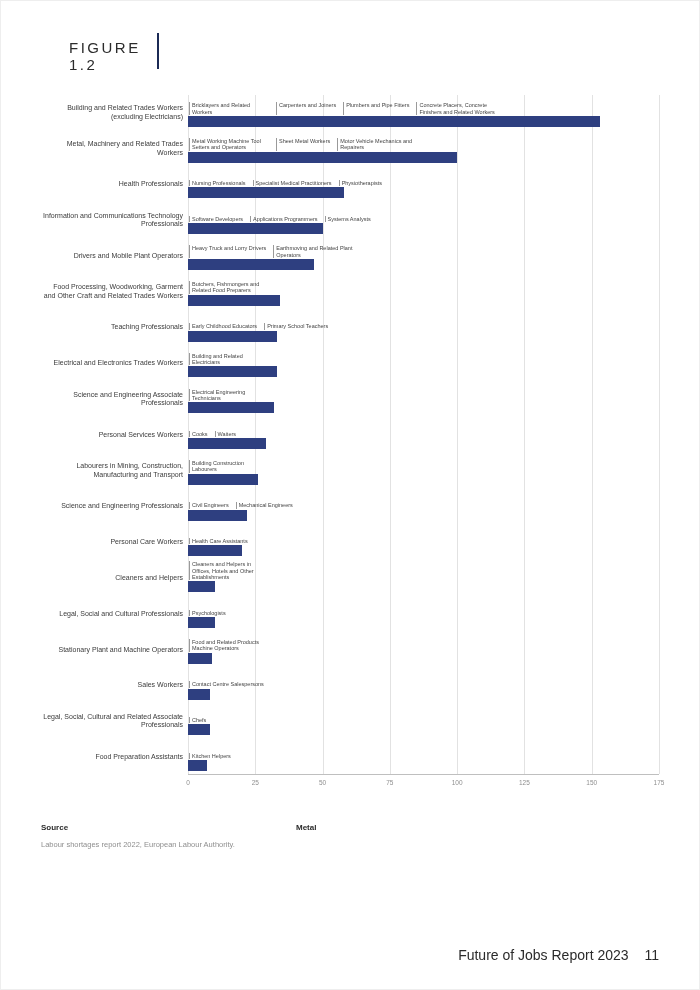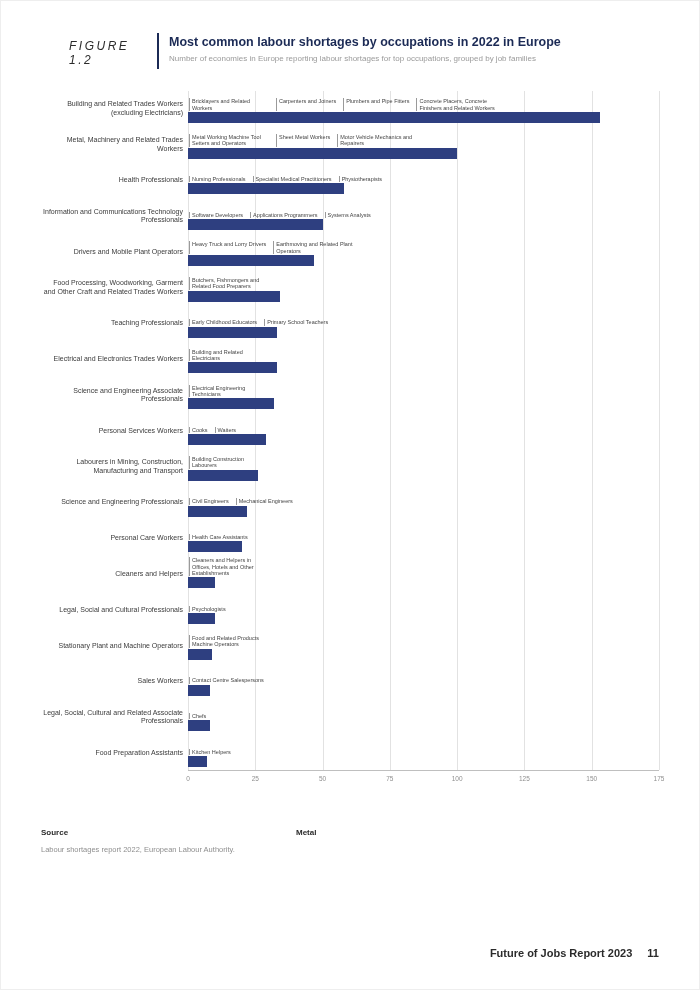--- a/index.html
+++ b/index.html
@@ -9,21 +9,21 @@
     width:700px; height:990px;
     background:#ffffff;
     font-family:"Liberation Sans", sans-serif;
     color:#333;
     overflow:hidden;
     border:1px solid #eeeeee;
     padding:32px 40px 0 40px;
   }
   
   .fig-header { display:flex; align-items:flex-start; margin-left:28px; }
-  .fig-label { font-size:12px; letter-spacing:2.5px; color:#2b2b2b; padding-top:6px; width:88px;font-style:italic; }
+  .fig-label { font-size:15px; letter-spacing:2.5px; color:#2b2b2b; padding-top:6px; width:88px; }
   .fig-divider { width:2px; height:36px; background:#1b2a55; margin:0 10px 0 0; }
   .fig-titleblock { padding-top:2px; }
   .fig-title { font-size:12.5px; font-weight:bold; color:#1b2a55; margin-bottom:5px; }
   .fig-subtitle { font-size:8px; color:#9a9a9a; }
   
   .chart { margin-top:22px; position:relative; }
   .chart-area { position:relative; height:680px; }
   #grid-layer {
     position:absolute; left:147px; right:0; top:0; bottom:0;
     border-bottom:1px solid #bfbfbf;
@@ -47,43 +47,39 @@
   .axis-ticks-row { position:relative; margin-left:147px; height:15px; }
   .tick {
     position:absolute; top:4px; transform:translateX(-50%);
     font-size:6.5px; color:#8f8f8f;
   }
   .xlabel {
     margin-left:147px; text-align:center;
     font-size:7.5px; font-weight:bold; color:#2b2b2b; margin-top:6px;
   }
   
-  .footnotes { display:flex; margin-top:42px; }
+  .footnotes { display:flex; margin-top:33px; }
   .footcol-source { width:255px; padding-right:20px; }
   .footcol-note { flex:1; }
   .foot-heading { font-size:8px; font-weight:bold; color:#2b2b2b; margin-bottom:8px; }
   .foot-text { font-size:7.5px; line-height:10px; color:#8f8f8f; }
   .page-footer {
     position:absolute; right:40px; top:946px;
-    font-size:11px; font-weight:bold; color:#2b2b2b;padding-left:27px;
+    font-size:14px; font-weight:normal; color:#2b2b2b;padding-left:27px;
   }
   .page-footer .pnum { margin-left:12px; }
 </style>
 </head>
 <body>
 
 <div class="page">
 
   <div class="fig-header">
     <div class="fig-label">FIGURE 1.2</div>
     <div class="fig-divider"></div>
-    <div class="fig-titleblock">
-      <div class="fig-title">Most common labour shortages by occupations in 2022 in Europe</div>
-      <div class="fig-subtitle">Number of economies in Europe reporting labour shortages for top occupations, grouped by job families</div>
-    </div>
   </div>
 
   <div class="chart">
     <div class="chart-area">
       <div id="grid-layer">
           <div class="gridline" style="left: 0%; background: rgb(226, 226, 226);"></div>
           <div class="gridline" style="left: 14.2857%; background: rgb(226, 226, 226);"></div>
           <div class="gridline" style="left: 28.5714%; background: rgb(226, 226, 226);"></div>
           <div class="gridline" style="left: 42.8571%; background: rgb(226, 226, 226);"></div>
           <div class="gridline" style="left: 57.1429%; background: rgb(226, 226, 226);"></div>

